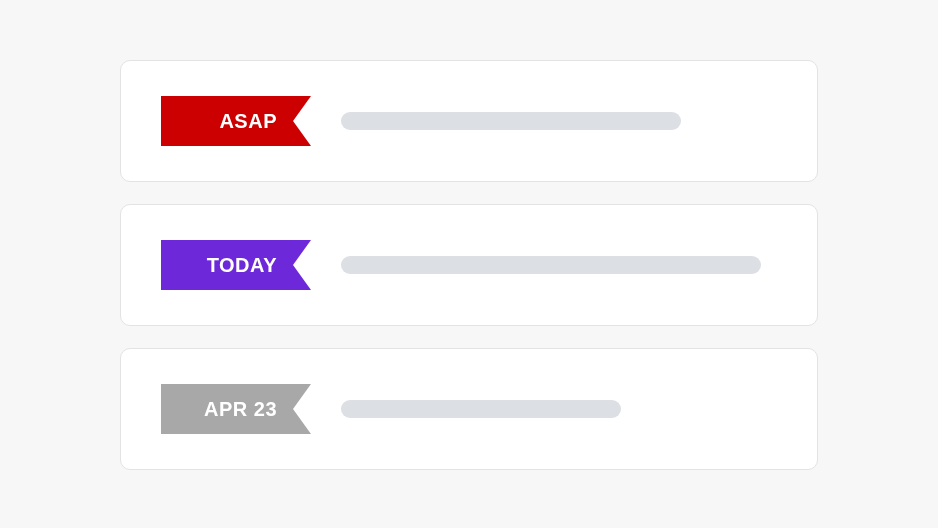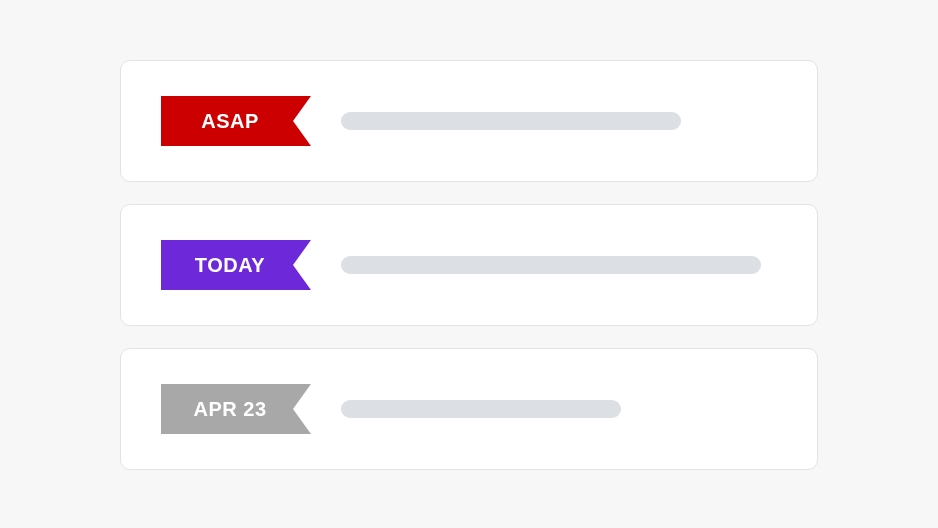--- a/index.html
+++ b/index.html
@@ -25,21 +25,21 @@
     height: 50px;
     display: flex;
     align-items: center;
     padding: 0 34px 0 22px;
     color: #ffffff;
     font-weight: 700;
     font-size: 20px;
     letter-spacing: 0.5px;
     flex-shrink: 0;
     min-width: 150px;
-    justify-content: center;
+    justify-content: flex-end;
   }
   .ribbon::after {
     content: "";
     position: absolute;
     right: 0;
     top: 0;
     width: 0;
     height: 0;
     border-top: 25px solid transparent;
     border-bottom: 25px solid transparent;

